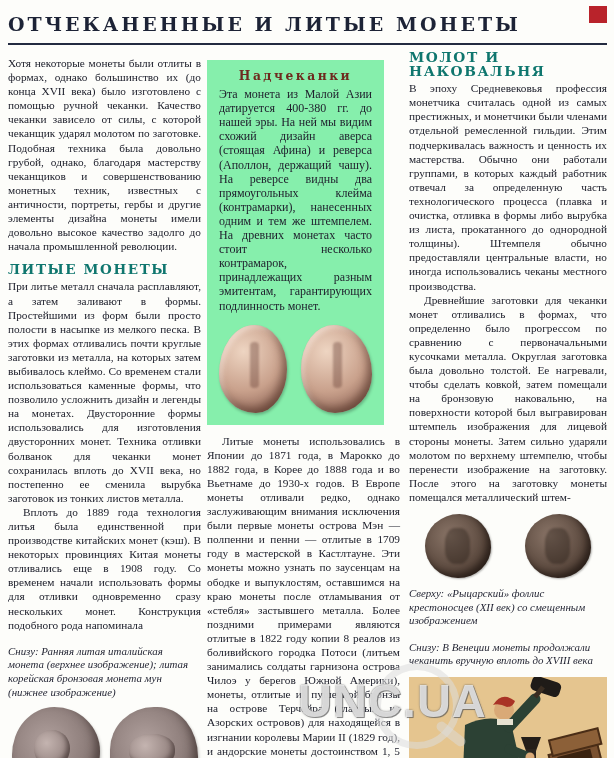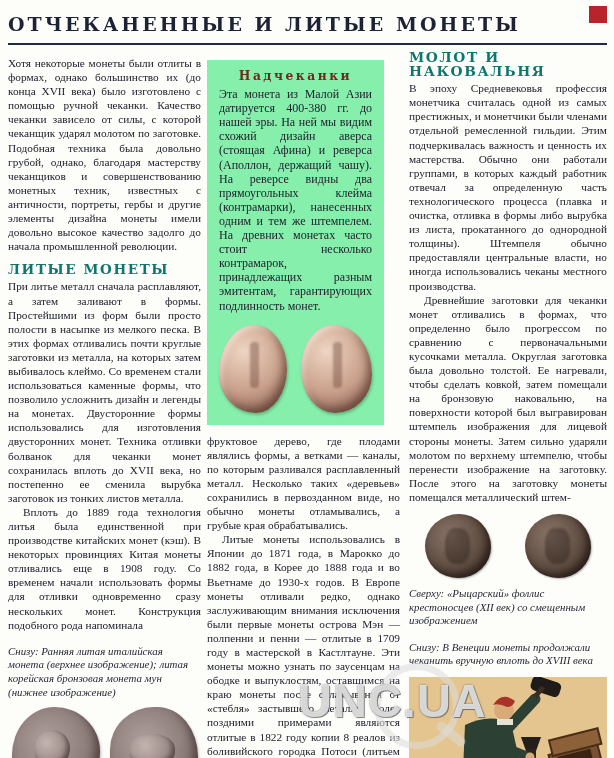--- a/index.html
+++ b/index.html
@@ -128,21 +128,20 @@
 
   <div class="col" id="col-mid">
     <div class="infobox">
       <div class="infobox-head">Надчеканки</div>
       <p class="para">Эта монета из Малой Азии датируется 400-380 гг. до нашей эры. На ней мы видим схожий дизайн аверса (стоящая Афина) и реверса (Аполлон, держащий чашу). На реверсе видны два прямоугольных клейма (контрамарки), нанесенных одним и тем же штемпелем. На древних монетах часто стоит несколько контрамарок, принадлежащих разным эмитентам, гарантирующих подлинность монет.</p>
       <div class="coin-row">
         <div class="coin-ancient"></div>
         <div class="coin-ancient v2"></div>
       </div>
     </div>
-    <p class="para">фруктовое дерево, где плодами являлись формы, а ветками — каналы, по которым разливался расплавленный металл. Несколько таких «деревьев» сохранились в первозданном виде, но обычно монеты отламывались, а грубые края обрабатывались.</p>
     <p class="para indent">Литые монеты использовались в Японии до 1871 года, в Марокко до 1882 года, в Корее до 1888 года и во Вьетнаме до 1930-х годов. В Европе монеты отливали редко, однако заслуживающим внимания исключения были первые монеты острова Мэн — полпенни и пенни — отлитые в 1709 году в мастерской в Кастлтауне. Эти монеты можно узнать по заусенцам на ободке и выпуклостям, оставшимся на краю монеты после отламывания от «стебля» застывшего металла. Более поздними примерами являются отлитые в 1822 году копии 8 реалов из боливийского городка Потоси (литьем занимались солдаты гарнизона острова Чилоэ у берегов Южной Америки), монеты, отлитые из пушечной бронзы на острове Терчейра (главный из Азорских островов) для находящейся в изгнании королевы Марии II (1829 год), и андорские монеты достоинством 1, 5 и 10 динеров (1984).</p>
 
   </div>
 
   <div class="col" id="col-right">
     <div class="subhead">МОЛОТ И НАКОВАЛЬНЯ</div>
     <p class="para">В эпоху Средневековья профессия монетчика считалась одной из самых престижных, и монетчики были членами отдельной ремесленной гильдии. Этим подчеркивалась важность и ценность их мастерства. Обычно они работали группами, в которых каждый работник отвечал за определенную часть технологического процесса (плавка и очистка, отливка в формы либо вырубка из листа, прокатанного до однородной толщины). Штемпеля обычно предоставляли центральные власти, но иногда использовались чеканы местного производства.</p>
     <p class="para indent">Древнейшие заготовки для чеканки монет отливались в формах, что определенно было прогрессом по сравнению с первоначальными кусочками металла. Округлая заготовка была довольно толстой. Ее нагревали, чтобы сделать ковкой, затем помещали на бронзовую наковальню, на поверхности которой был выгравирован штемпель изображения для лицевой стороны монеты. Затем сильно ударяли молотом по верхнему штемпелю, чтобы перенести изображение на заготовку. После этого на заготовку монеты помещался металлический штем-</p>
     <div class="coin-row" style="gap:34px;margin-top:10px;">
       <div class="coin-dark"></div>

